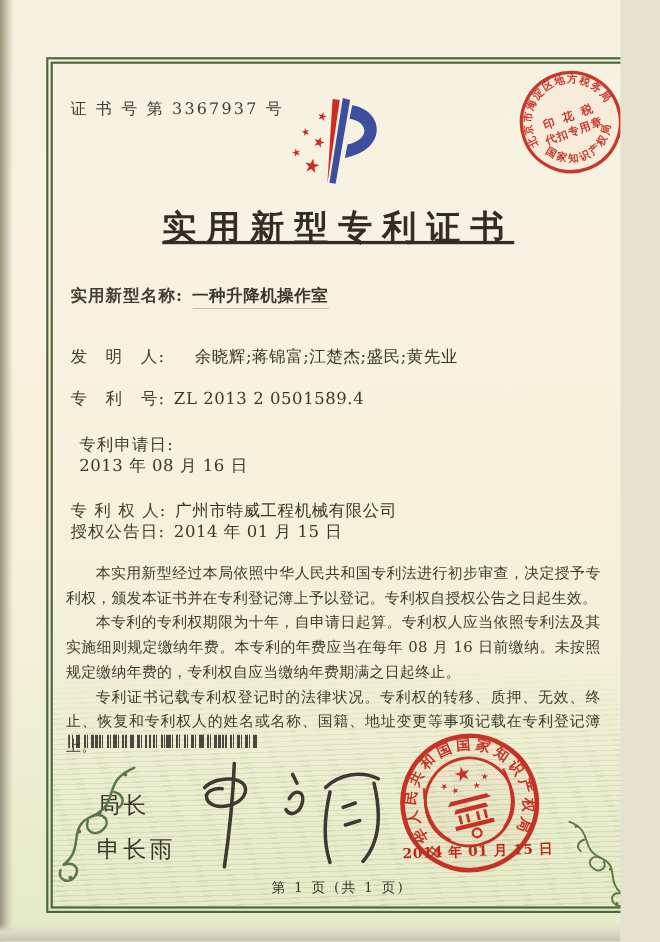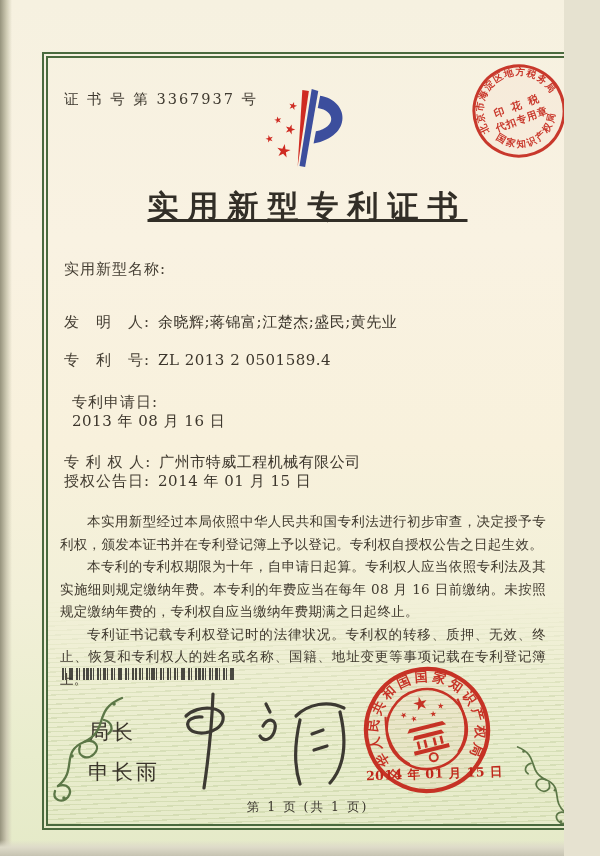--- a/index.html
+++ b/index.html
@@ -43,22 +43,22 @@
   .title{
     position:absolute;left:42px;top:186px;width:531px;
     text-align:center;font-size:31px;font-weight:700;color:#322e27;
     letter-spacing:9px;
     text-decoration:underline;
   }
   .fields{position:absolute;left:64px;top:260px;width:476px;}
   .field-row{display:flex;align-items:baseline;font-size:15px;color:#433d32;}
   .field-row .lbl{white-space:pre;letter-spacing:1px;flex:none;}
   .field-row .val{margin-left:8px;letter-spacing:0.5px;color:#3c362c;white-space:pre;}
-  .field-row:nth-child(1){margin-bottom:34px;}
-  .field-row:nth-child(2){margin-bottom:19px;}
+  .field-row:nth-child(1){margin-bottom:34px;font-weight:bold;}
+  .field-row:nth-child(2){margin-bottom:19px;gap:19px;}
   .field-row:nth-child(3){margin-bottom:23px;}
   .field-row:nth-child(4){margin-bottom:22px;flex-direction:column;}
   .field-row:nth-child(5){}
   .field-row:nth-child(1) .val{border-bottom:1px solid rgba(95,85,60,0.35);padding-bottom:1px;}
   .paragraphs{position:absolute;left:60px;top:510px;width:486px;}
   .paragraphs p{
     margin:0;text-indent:2em;font-size:13.5px;line-height:22.5px;
     text-align:justify;color:#403a2f;letter-spacing:0.3px;
   }
   .barcode{
@@ -126,20 +126,21 @@
       <text x="56" y="54" text-anchor="middle" font-size="10.5" font-weight="bold" fill="#c5291d" letter-spacing="2">印 花 税</text>
       <text x="56" y="68" text-anchor="middle" font-size="10" font-weight="bold" fill="#c5291d" letter-spacing="1">代扣专用章</text>
     </g>
   </svg>
 
   <div class="title">实用新型专利证书</div>
 
   <div class="fields">
     <div class="field-row">
       <span class="lbl">实用新型名称:</span>
+      <span class="val">一种升降机操作室</span>
     </div>
     <div class="field-row">
       <span class="lbl">发　明　人:</span>
       <span class="val">余晓辉;蒋锦富;江楚杰;盛民;黄先业</span>
     </div>
     <div class="field-row">
       <span class="lbl">专　利　号:</span>
       <span class="val">ZL 2013 2 0501589.4</span>
     </div>
     <div class="field-row">

